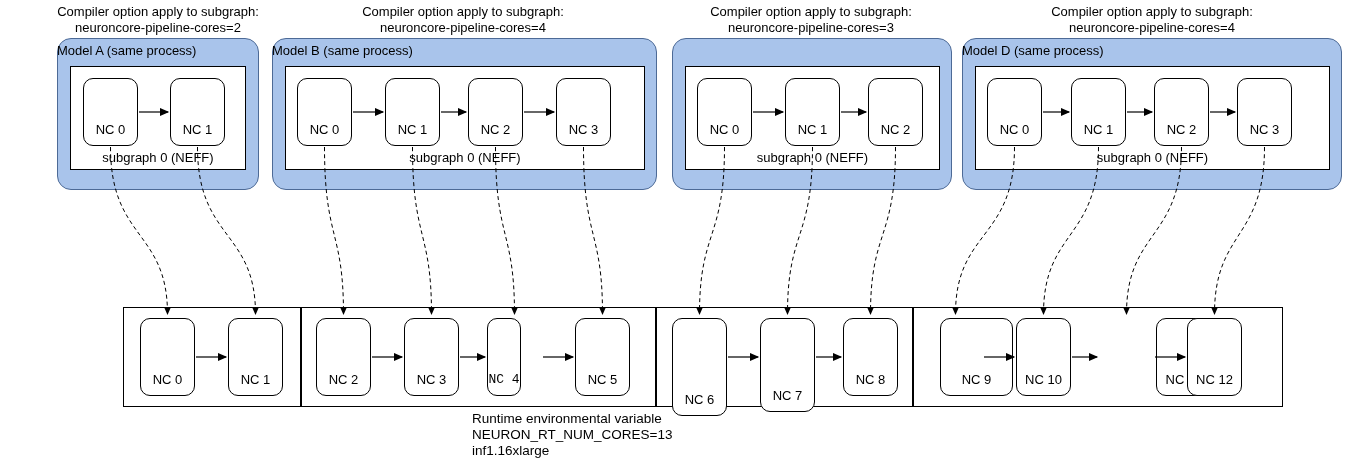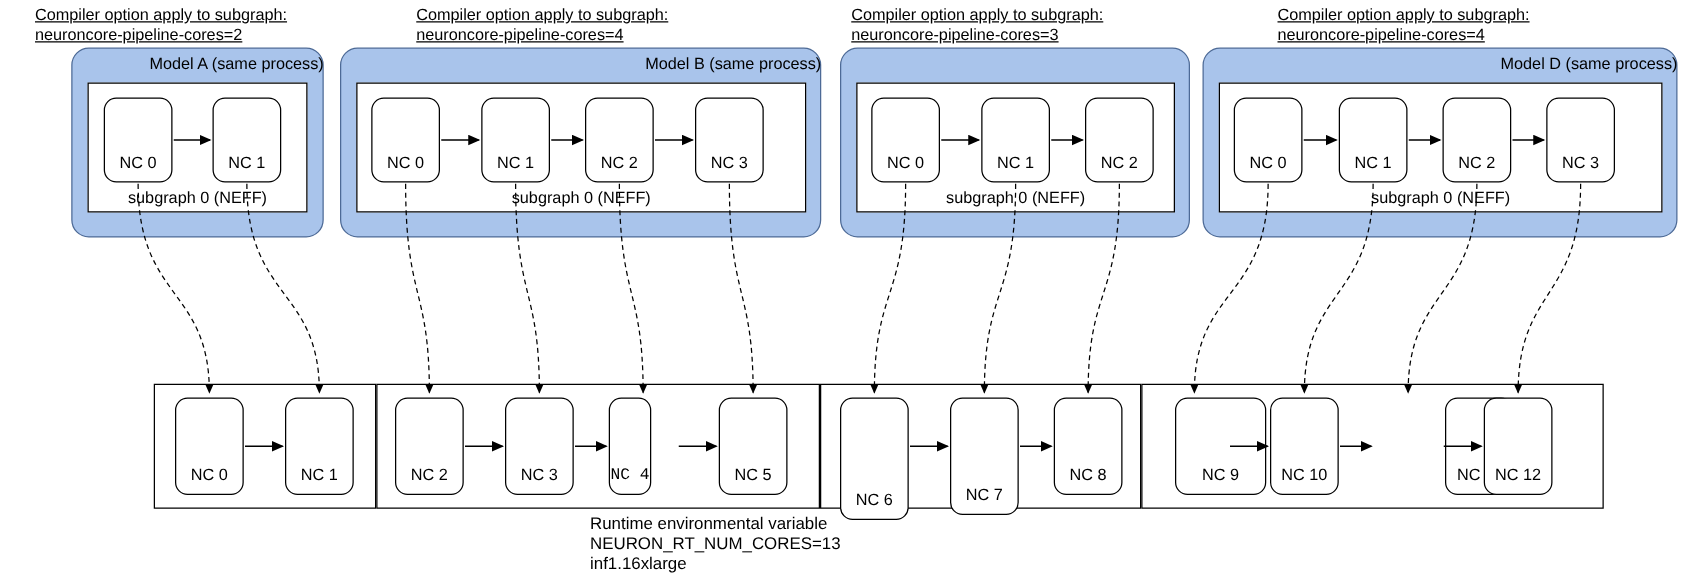--- a/index.html
+++ b/index.html
@@ -7,34 +7,34 @@
     position: relative;
     width: 1345px;
     height: 467px;
     background: var(--background, #ffffff);
     font-family: "Liberation Sans", sans-serif;
     color: #000;
     overflow: hidden;
   }
   .lbl2 {
     position: absolute;
+    text-align: center;
     font-size: 13px;
     line-height: 16px;
-    text-decoration: underline;
   }
   .model {
     position: absolute;
     background: var(--model-fill, #a9c4eb);
     border: 1.5px solid var(--model-border, #4d6a96);
     border-radius: 14px;
     box-sizing: border-box;
   }
   .mtitle {
     position: absolute;
-    text-align: right;
+    text-align: left;
     font-size: 13px;
   }
   .inner {
     position: absolute;
     background: #ffffff;
     border: 1px solid var(--box-border, #000000);
     box-sizing: border-box;
   }
   .nc {
     position: absolute;

